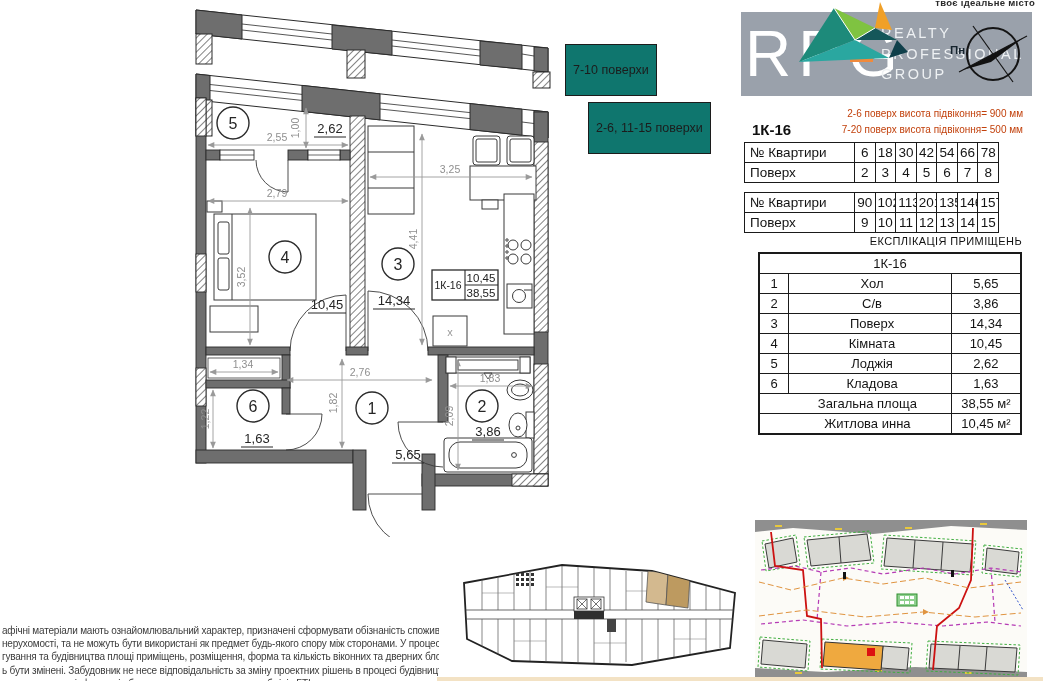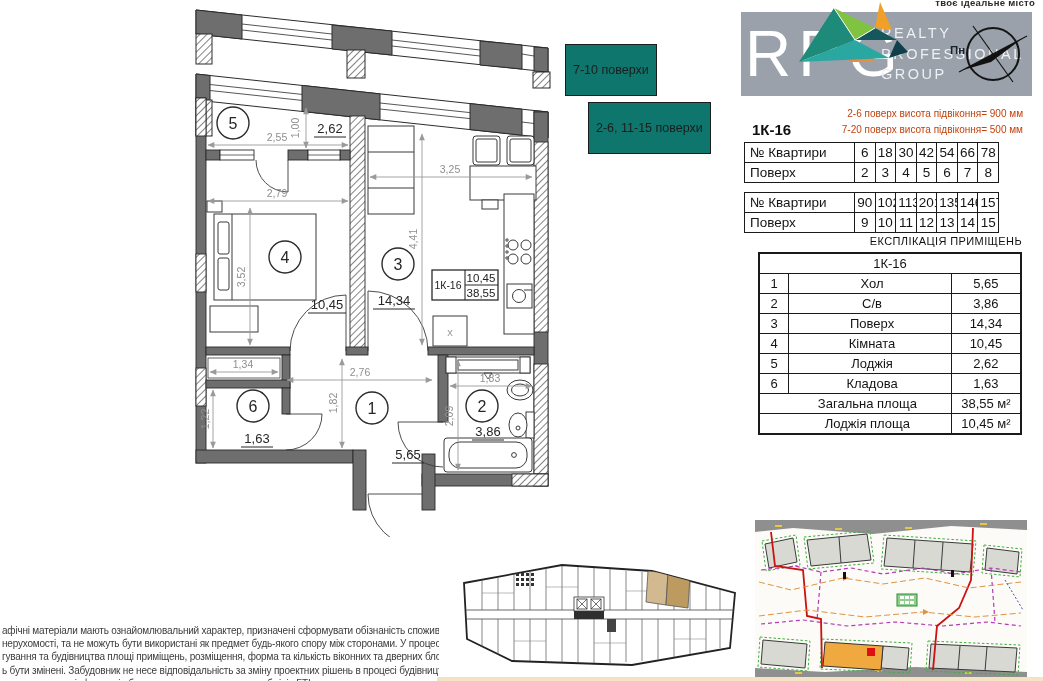--- a/index.html
+++ b/index.html
@@ -395,21 +395,21 @@
     <tr>
       <td class="c-num">6</td>
       <td class="c-name">Кладова</td>
       <td class="c-area">1,63</td>
     </tr>
     <tr>
       <td class="c-name tot" colspan="2">Загальна площа</td>
       <td class="c-area">38,55 м²</td>
     </tr>
     <tr>
-      <td class="c-name tot" colspan="2">Лоджія площа</td>
+      <td class="c-name tot" colspan="2">Житлова инна</td>
       <td class="c-area">10,45 м²</td>
     </tr>
   </tbody>
     </table>
 
   <div class="abs disc">
     <div>афічні матеріали мають ознайомлювальний характер, призначені сформувати обізнаність споживачів</div>
     <div>нерухомості, та не можуть бути використані як предмет будь-якого спору між сторонами. У процесі</div>
     <div>гування та будівництва площі приміщень, розміщення, форма та кількість віконних та дверних блоків</div>
     <div>ь бути змінені. Забудовник не несе відповідальність за зміну проектних рішень в процесі будівництва.</div>

